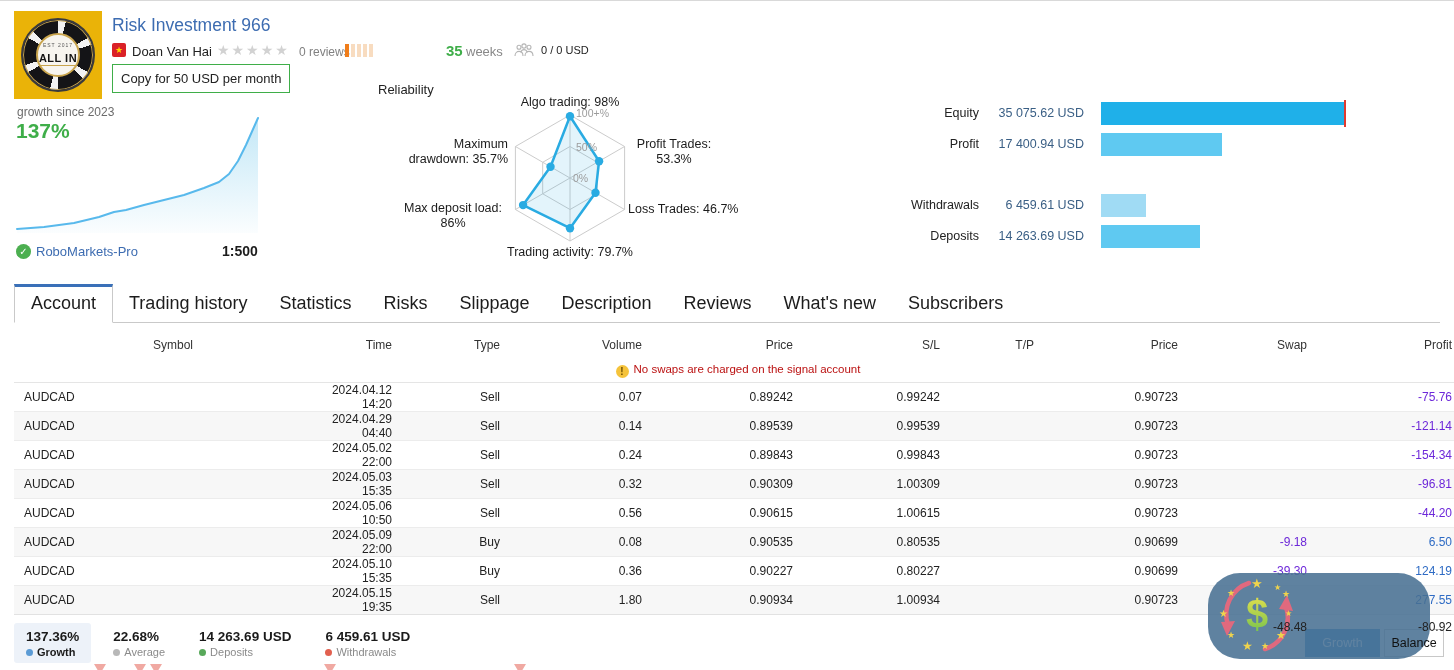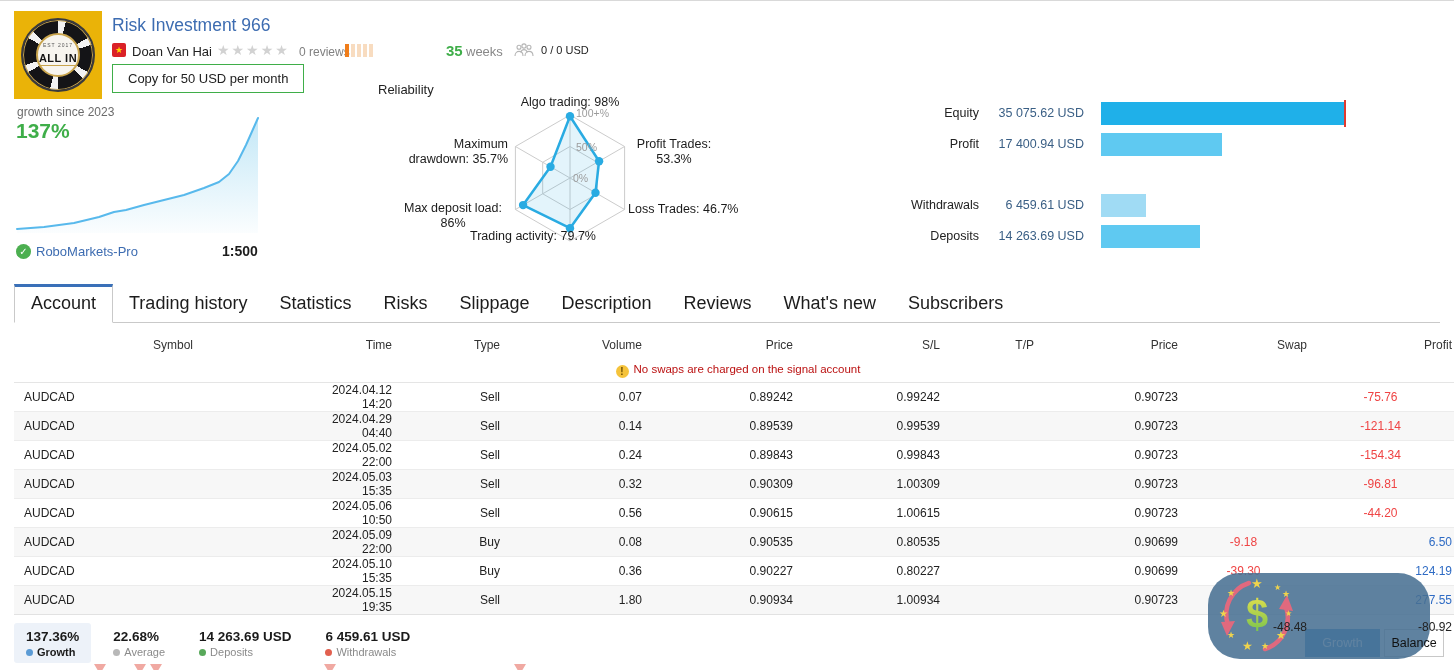--- a/index.html
+++ b/index.html
@@ -24,41 +24,41 @@
   .stars { position:absolute; left:217px; top:41px; font-size:14px; color:#d2d2d2; letter-spacing:2px; }
   .reviews { position:absolute; left:299px; top:44px; font-size:12px; color:#808080; }
   .relbars { position:absolute; left:345px; top:43px; display:flex; gap:2px; }
   .relbars i { width:4px; height:13px; background:#f8dcc0; }
   .relbars i.on { background:#f07d1a; }
   .rel-label { position:absolute; left:378px; top:42px; font-size:13px; color:#222;margin-top:39px; }
   .weeks-num { position:absolute; left:446px; top:41px; font-size:15px; font-weight:bold; color:#3fae49; }
   .weeks-label { position:absolute; left:466px; top:43px; font-size:13px; color:#888; }
   .people { position:absolute; left:513px; top:42px; }
   .subs { position:absolute; left:541px; top:43px; font-size:11px; color:#222; }
-  .copy-btn { position:absolute; left:112px; top:63px; height:29px; padding:0 15px; background:#fff;
+  .copy-btn { position:absolute; left:112px; top:63px; height:29px; padding:0 8px; background:#fff;
           border:1px solid #3fae49; font-size:13px; color:#222; line-height:27px; cursor:pointer;
           font-family:"Liberation Sans",sans-serif; }
 
   
   .growth-caption { position:absolute; left:17px; top:104px; font-size:12px; color:#6b6b6b; z-index:2; }
   .growth-value { position:absolute; left:16px; top:118px; font-size:21px; font-weight:bold; color:#3fae49; z-index:2; }
   #growth-svg { position:absolute; left:14px; top:110px; }
   .broker-badge { position:absolute; left:16px; top:243px; width:15px; height:15px; border-radius:50%;
           background:#4caf50; color:#fff; font-size:10px; line-height:15px; text-align:center; }
   .broker { position:absolute; left:36px; top:243px; font-size:13px; color:#3d6cb1; }
   .leverage { position:absolute; left:222px; top:242px; width:36px; font-size:14px; font-weight:bold; color:#1c1c1c; }
 
   
   .radar { position:absolute; left:400px; top:93px; width:345px; height:175px; }
   .radar svg { position:absolute; left:0; top:0; }
   .rlabel { position:absolute; font-size:12.5px; color:#1b1b1b; line-height:1.18; white-space:pre-line; }
   .rl-algo { left:70px; top:1px; width:200px; text-align:center; }
   .rl-profit { left:228px; top:43px; width:92px; text-align:center; }
   .rl-loss { left:228px; top:108px; width:140px; }
-  .rl-activity { left:70px; top:135px; width:200px; text-align:left; }
+  .rl-activity { left:70px; top:151px; width:200px; text-align:center; }
   .rl-maxdep { left:-2px; top:107px; width:110px; text-align:center; }
   .rl-drawdown { left:0px; top:43px; width:108px; text-align:right; }
   .ring { position:absolute; font-size:10.5px; color:#9c9c9c; }
   .ring-100 { left:176px; top:13px; } .ring-50 { left:176px; top:47px; } .ring-0 { left:173px; top:78px; }
 
   
   .bars { position:absolute; left:884px; top:95px; width:594px; height:160px; }
   .bar-row { position:absolute; left:0; height:23px; width:100%; }
   .bar-label { position:absolute; left:0; width:95px; text-align:right; font-size:12.5px; color:#222; line-height:23px; }
   .bar-value { position:absolute; left:100px; width:100px; text-align:right; font-size:12.5px; color:#3a5f85; line-height:23px; }
@@ -78,21 +78,21 @@
   .trades th:first-child { text-align:center; padding-left:10px; }
   .trades td { font-size:12px; color:#222; height:25px; text-align:right; padding-right:2px; }
   .trades td:first-child { text-align:left; padding-left:10px; }
   .warn-row td { text-align:center !important; height:23px; color:#bb1111; font-size:11.5px; border-bottom:1px solid #e5e5e5; }
   .warn-ico { display:inline-block; width:13px; height:13px; border-radius:50%; background:#f5c33b; color:#6b4a00;
           font-size:10px; font-weight:bold; line-height:13px; text-align:center; margin-right:5px; vertical-align:-2px; }
   tbody.rows tr { border-top:1px solid #ececec; }
   tbody.rows tr:first-child { border-top:none; }
   tbody.rows tr:nth-child(even) { background:#f7f7f7; }
   tbody.rows tr:last-child { border-bottom:1px solid #e2e2e2; }
-  td.neg { color:#ef4444;text-align:center; } td.pos { color:#2e6bc4; }
+  td.neg { color:#6d28d9; } td.pos { color:#2e6bc4; }
   tfoot td { position:relative; z-index:60; font-size:12px; color:#1a1a1a; height:24px; }
 
   
   .fstats { position:absolute; left:14px; top:622px; display:flex; gap:10px; }
   .fbox { padding:6px 12px 5px; border-radius:3px; }
   .fbox.active { background:#edf2f9; }
   .fval { font-size:13.5px; font-weight:bold; color:#1a1a1a; }
   .flab { font-size:11px; color:#8a8a8a; margin-top:2px; display:flex; align-items:center; gap:4px; }
   .fbox.active .flab { color:#1a1a1a; font-weight:bold; }
   .dot { width:7px; height:7px; border-radius:50%; display:inline-block; }

